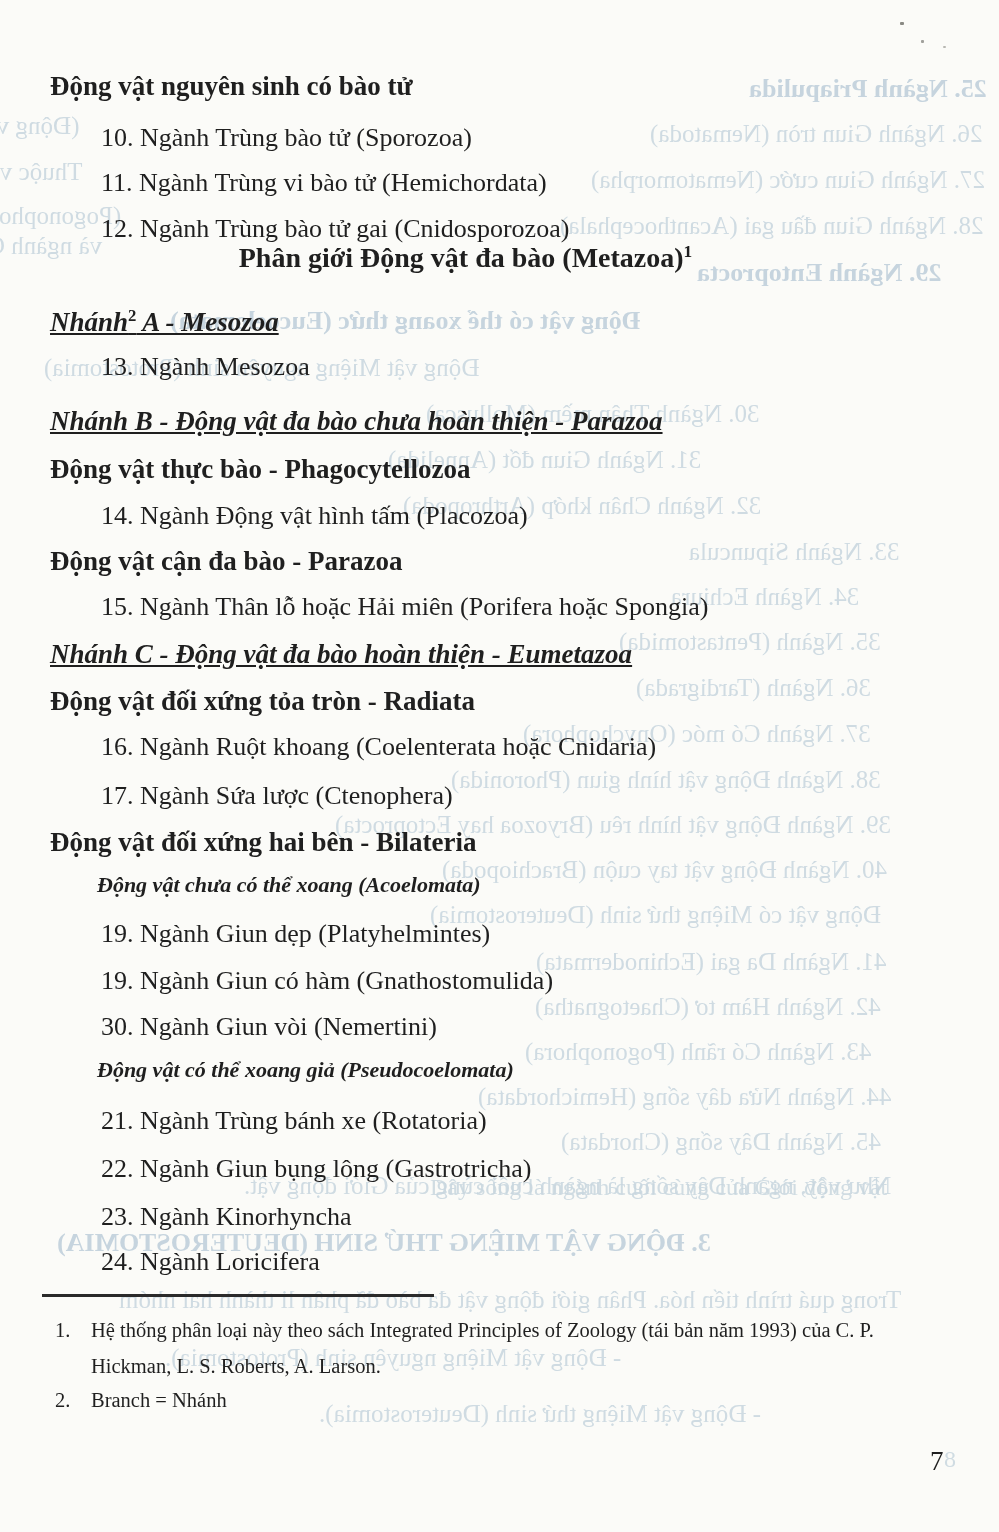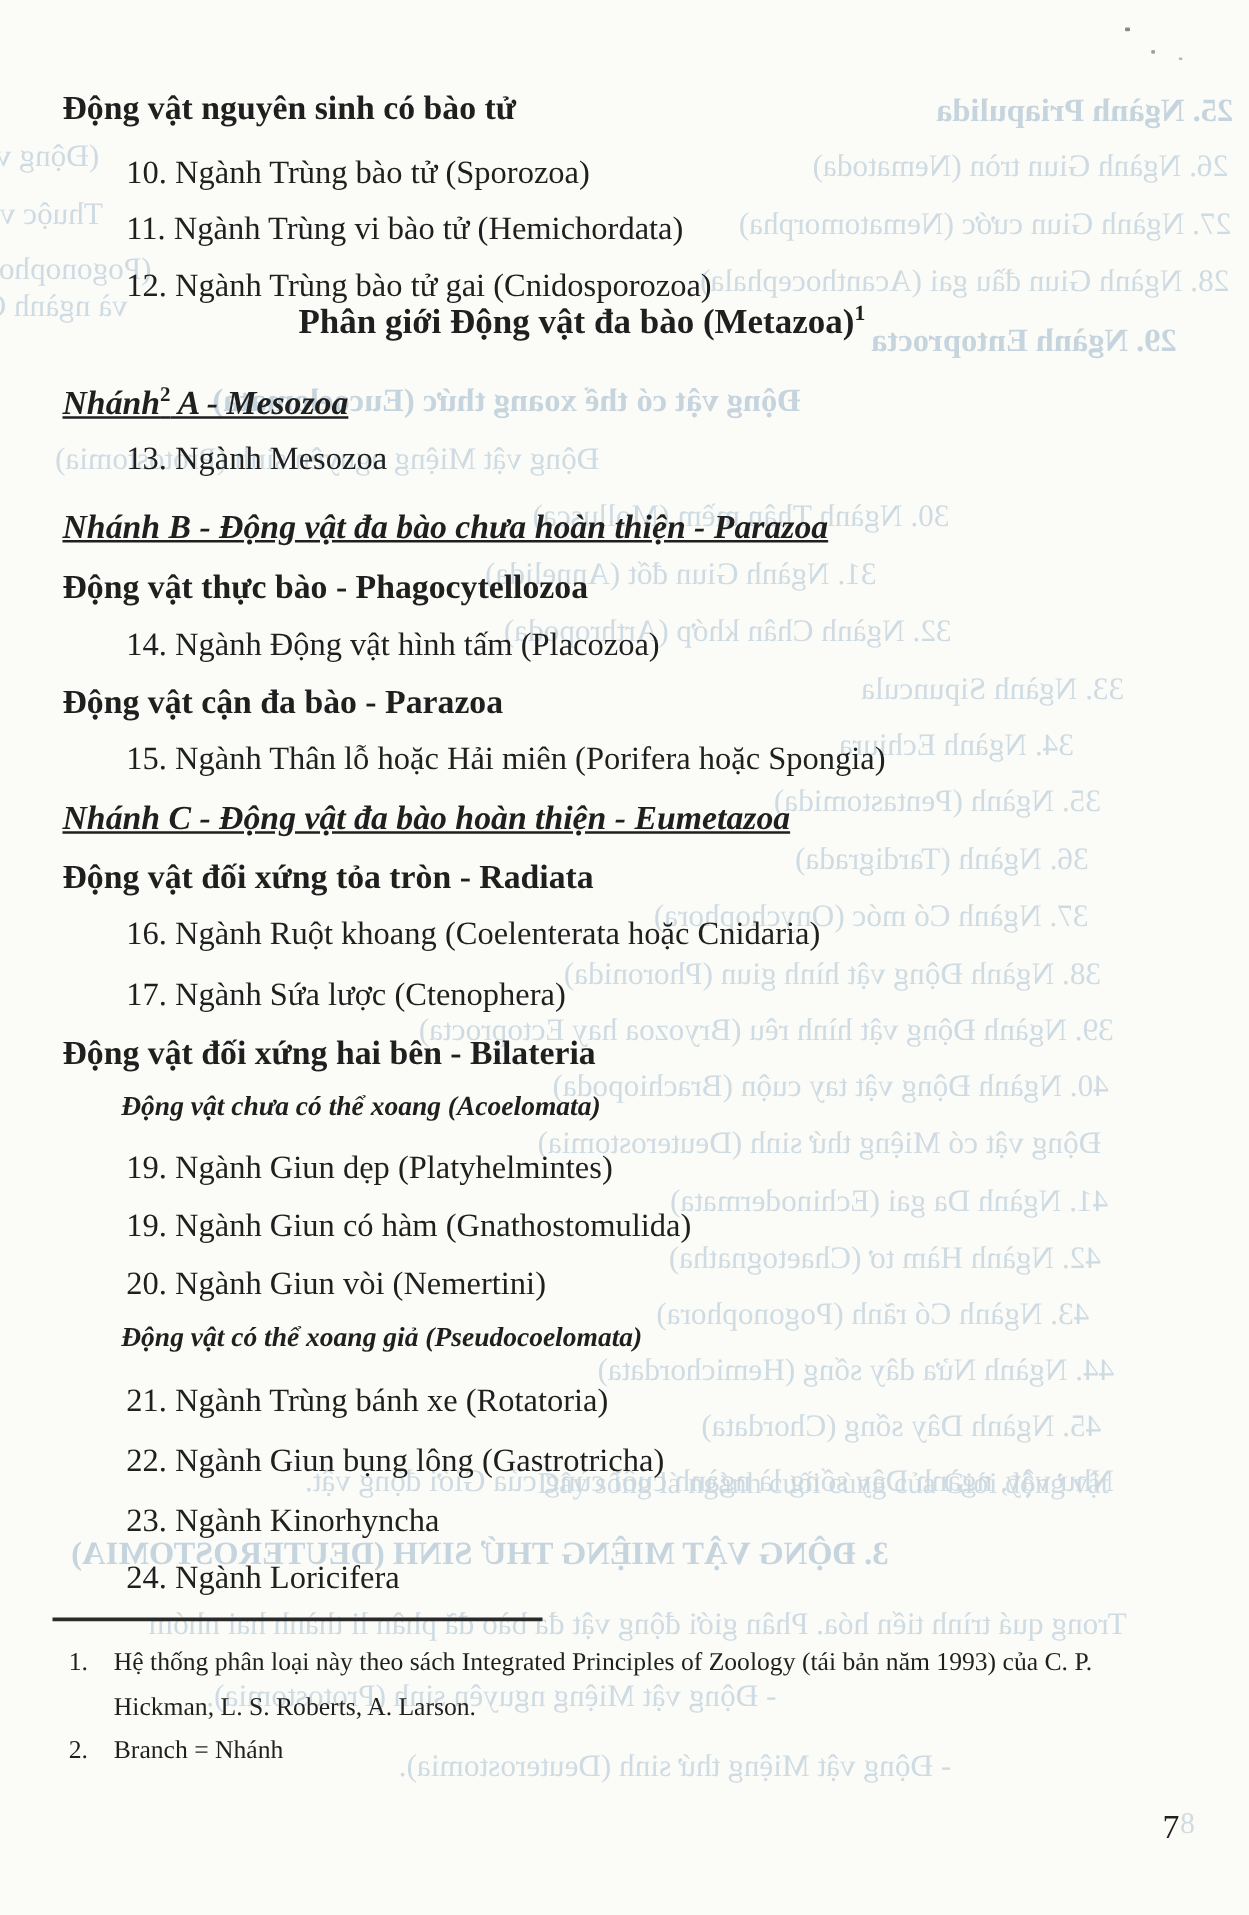--- a/index.html
+++ b/index.html
@@ -111,21 +111,21 @@
     <div class="line h" style="top:545px"><span>Động vật cận đa bào - </span><span class="p-i">Parazoa</span></div>
     <div class="line item" style="top:591px"><span>15. Ngành Thân lỗ hoặc Hải miên (</span><span class="p-i">Porifera</span><span> hoặc </span><span class="p-i">Spongia</span><span>)</span></div>
     <div class="line branch" style="top:638px"><span>Nhánh C - Động vật đa bào hoàn thiện - Eumetazoa</span></div>
     <div class="line h" style="top:685px"><span>Động vật đối xứng tỏa tròn - </span><span class="p-i">Radiata</span></div>
     <div class="line item" style="top:731px"><span>16. Ngành Ruột khoang (</span><span class="p-i">Coelenterata</span><span> hoặc </span><span class="p-i">Cnidaria</span><span>)</span></div>
     <div class="line item" style="top:780px"><span>17. Ngành Sứa lược (</span><span class="p-i">Ctenophera</span><span>)</span></div>
     <div class="line h" style="top:826px"><span>Động vật đối xứng hai bên - </span><span class="p-i">Bilateria</span></div>
     <div class="line sub" style="top:871px"><span>Động vật chưa có thể xoang (Acoelomata)</span></div>
     <div class="line item" style="top:918px"><span>19. Ngành Giun dẹp (</span><span class="p-i">Platyhelmintes</span><span>)</span></div>
     <div class="line item" style="top:965px"><span>19. Ngành Giun có hàm (</span><span class="p-i">Gnathostomulida</span><span>)</span></div>
-    <div class="line item" style="top:1011px"><span>20. Ngành Giun vòi (</span><span class="p-i">Nemertini</span><span>)</span></div>
+    <div class="line item" style="top:1011px"><span>30. Ngành Giun vòi (</span><span class="p-i">Nemertini</span><span>)</span></div>
     <div class="line sub" style="top:1056px"><span>Động vật có thể xoang giả (Pseudocoelomata)</span></div>
     <div class="line item" style="top:1105px"><span>21. Ngành Trùng bánh xe (</span><span class="p-i">Rotatoria</span><span>)</span></div>
     <div class="line item" style="top:1153px"><span>22. Ngành Giun bụng lông (</span><span class="p-i">Gastrotricha</span><span>)</span></div>
     <div class="line item" style="top:1201px"><span>23. Ngành </span><span class="p-i">Kinorhyncha</span></div>
     <div class="line item" style="top:1246px"><span>24. Ngành </span><span class="p-i">Loricifera</span></div>
   </main>
 
   <div class="fn-rule"></div>
   <div class="fn" id="footnote-1">
     <span class="fn-num">1.</span>

